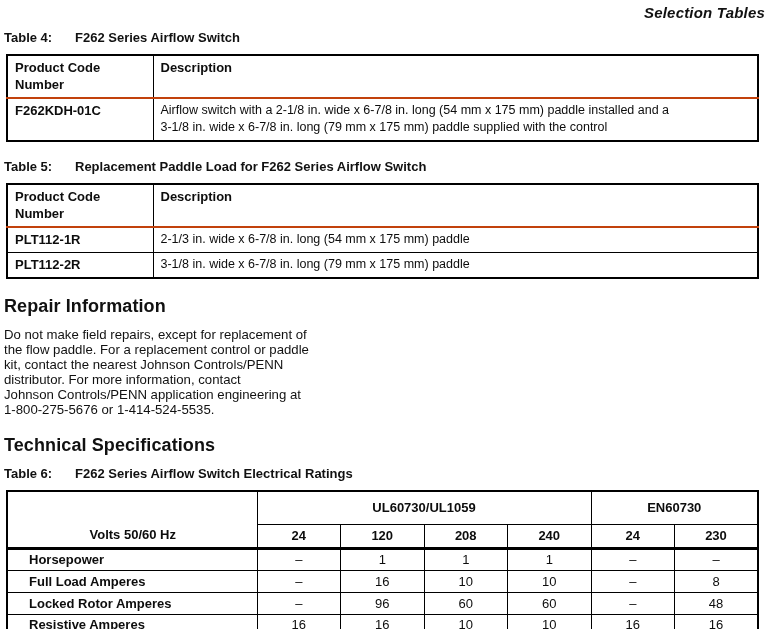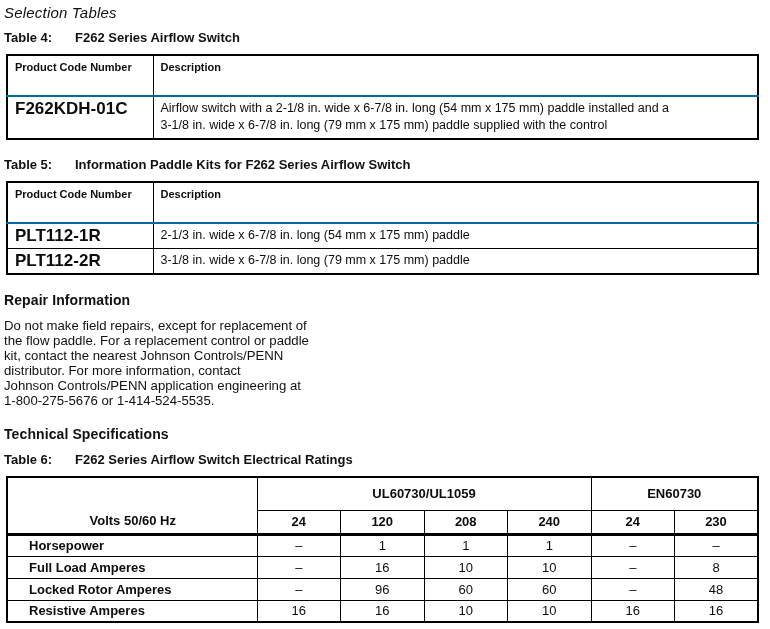--- a/index.html
+++ b/index.html
@@ -6,23 +6,24 @@
   html, body {
     width: 770px; height: 629px;
     background: #ffffff;
     color: #111;
     font-family: "Liberation Sans", "DejaVu Sans", sans-serif;
     overflow: hidden;
   }
   .page { padding: 3px 5px 0 4px; width: 770px; }
 
   .doc-title {
-    font-size: 15px; font-weight: normal; font-style: italic;
+    font-size: 15px; font-weight: bold; font-style: italic;
     letter-spacing: 0.2px;
     margin: 1px 0 9px 0;
+    text-align: right;
   }
   .table-caption {
     font-size: 13px; font-weight: bold;
     margin-bottom: 9px;
   }
   .table-caption .cap-label { display: inline-block; width: 71px; }
 
   table {
     border-collapse: collapse;
     table-layout: fixed;
@@ -34,31 +35,31 @@
   table { border-width: 2px; }
 
   
   .sel-table th, .sel-table td {
     font-size: 12.5px;
     text-align: left;
     vertical-align: top;
     padding: 3px 8px 4px 7px;
     line-height: 17px;
   }
-  .sel-table th { font-weight: bold; font-size: 11px; border-bottom: 2px solid #0369a1; }
+  .sel-table th { font-weight: bold; font-size: 13px; border-bottom: 2px solid #c2410c; }
   .sel-table .col-code { width: 146px; }
   .sel-table th { height: 41px; }
-  .sel-table td.code-cell { font-weight: bold; font-size: 17px; margin-left: 48px; }
+  .sel-table td.code-cell { font-weight: bold; font-size: 13px; margin-left: 48px; }
   #table4 td { height: 37px; }
   #table5 td { height: 22px; }
 
   .multiline { white-space: pre-line; }
 
   .section-heading {
-    font-size: 14px; font-weight: bold;
+    font-size: 18px; font-weight: bold;
     margin: 0 0 10px 0;
     letter-spacing: 0.1px;
   }
   .repair-text {
     font-size: 13.2px;
     line-height: 15px;
     margin-bottom: 18px;
     white-space: pre-line;
   }
   .spacer-a { height: 17px; }
@@ -105,21 +106,21 @@
       <td class="code-cell">F262KDH-01C</td>
       <td class="multiline">Airflow switch with a 2-1/8 in. wide x 6-7/8 in. long (54 mm x 175 mm) paddle installed and a
 3-1/8 in. wide x 6-7/8 in. long (79 mm x 175 mm) paddle supplied with the control</td>
     </tr>
   </tbody>
     </table>
 
   <div class="spacer-a"></div>
 
   <div class="table-caption">
-    <span class="cap-label">Table 5:</span><span>Information Paddle Kits for F262 Series Airflow Switch</span>
+    <span class="cap-label">Table 5:</span><span>Replacement Paddle Load for F262 Series Airflow Switch</span>
   </div>
 
   <table id="table5" class="sel-table">
     <tbody>
         <tr>
       <th class="col-code">Product Code Number</th>
       <th>Description</th>
     </tr>
     <tr>
       <td class="code-cell">PLT112-1R</td>

